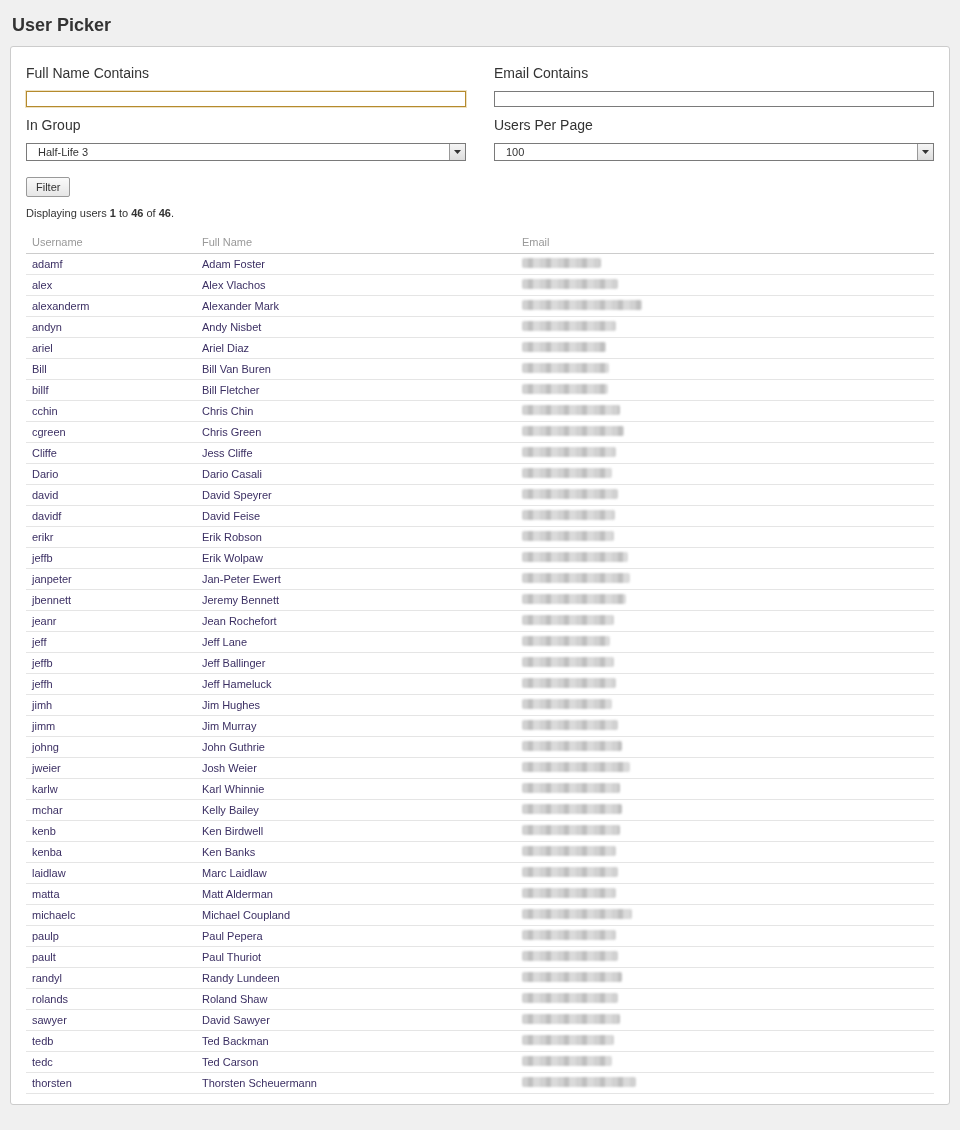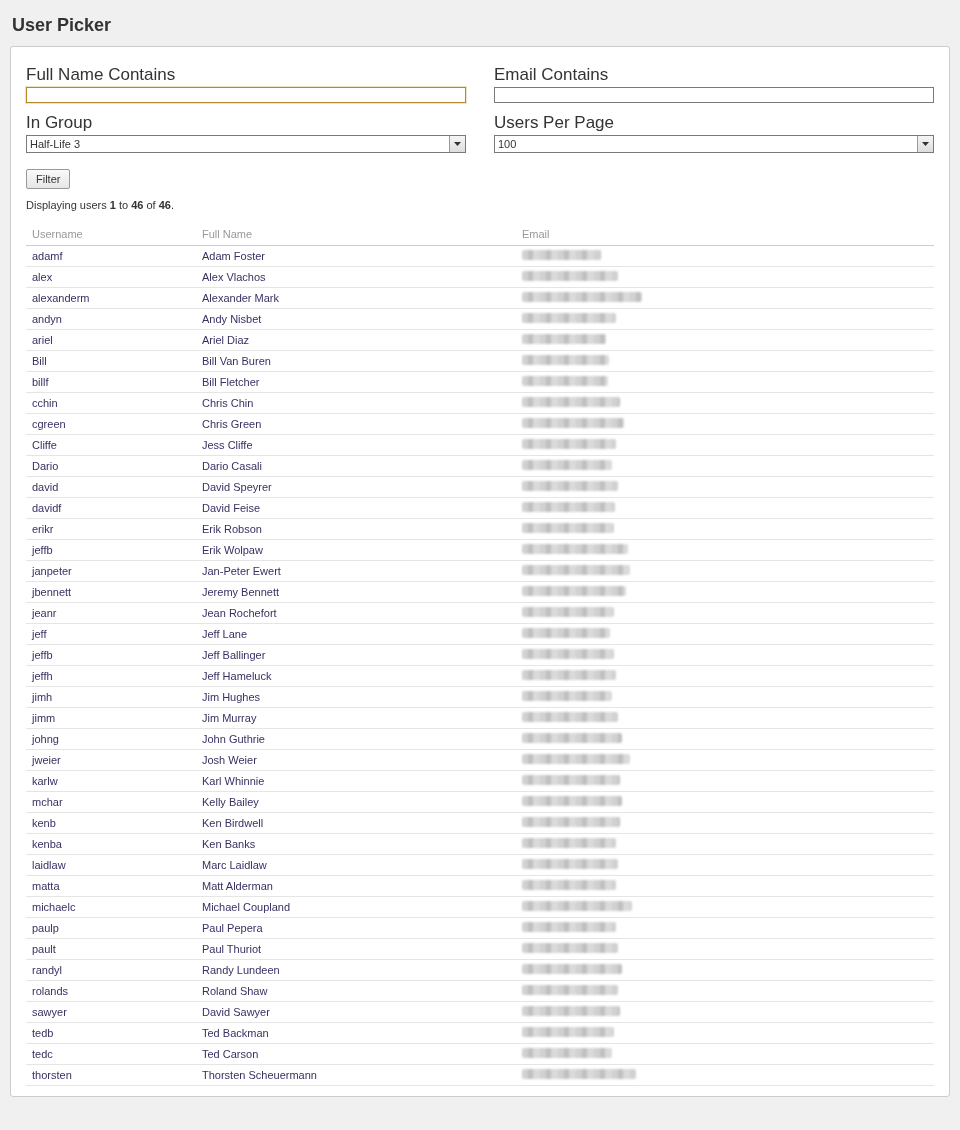--- a/index.html
+++ b/index.html
@@ -26,43 +26,43 @@
     display: flex;
     gap: 28px;
     margin-bottom: 10px;
   }
   .filter-col {
     flex: 1;
     display: flex;
     flex-direction: column;
   }
   .filter-label {
-    font-size: 17px;
-    color: #333;
-    margin-bottom: 2px;
+    font-size: 14px;
+    color: #333;
+    margin-bottom: 10px;
   }
   .text-input {
     height: 16px;
     border: 1px solid #7a7a7a;
     padding: 0 2px;
     font-size: 11px;
   }
   .text-input.focused {
     border: 1px solid #b58a2d;
     outline: none;
     box-shadow: 0 0 0 1px rgba(200,160,60,0.3);
   }
   .select-wrap {
     position: relative;
     height: 18px;
     border: 1px solid #7a7a7a;
     background: #fff;
     display: flex;
     align-items: center;
-    padding-left: 3px;
+    padding-left: 11px;
     font-size: 11px;
     color: #333;
   }
   .select-arrow {
     position: absolute;
     right: 0;
     top: 0;
     bottom: 0;
     width: 16px;
     border-left: 1px solid #999;

